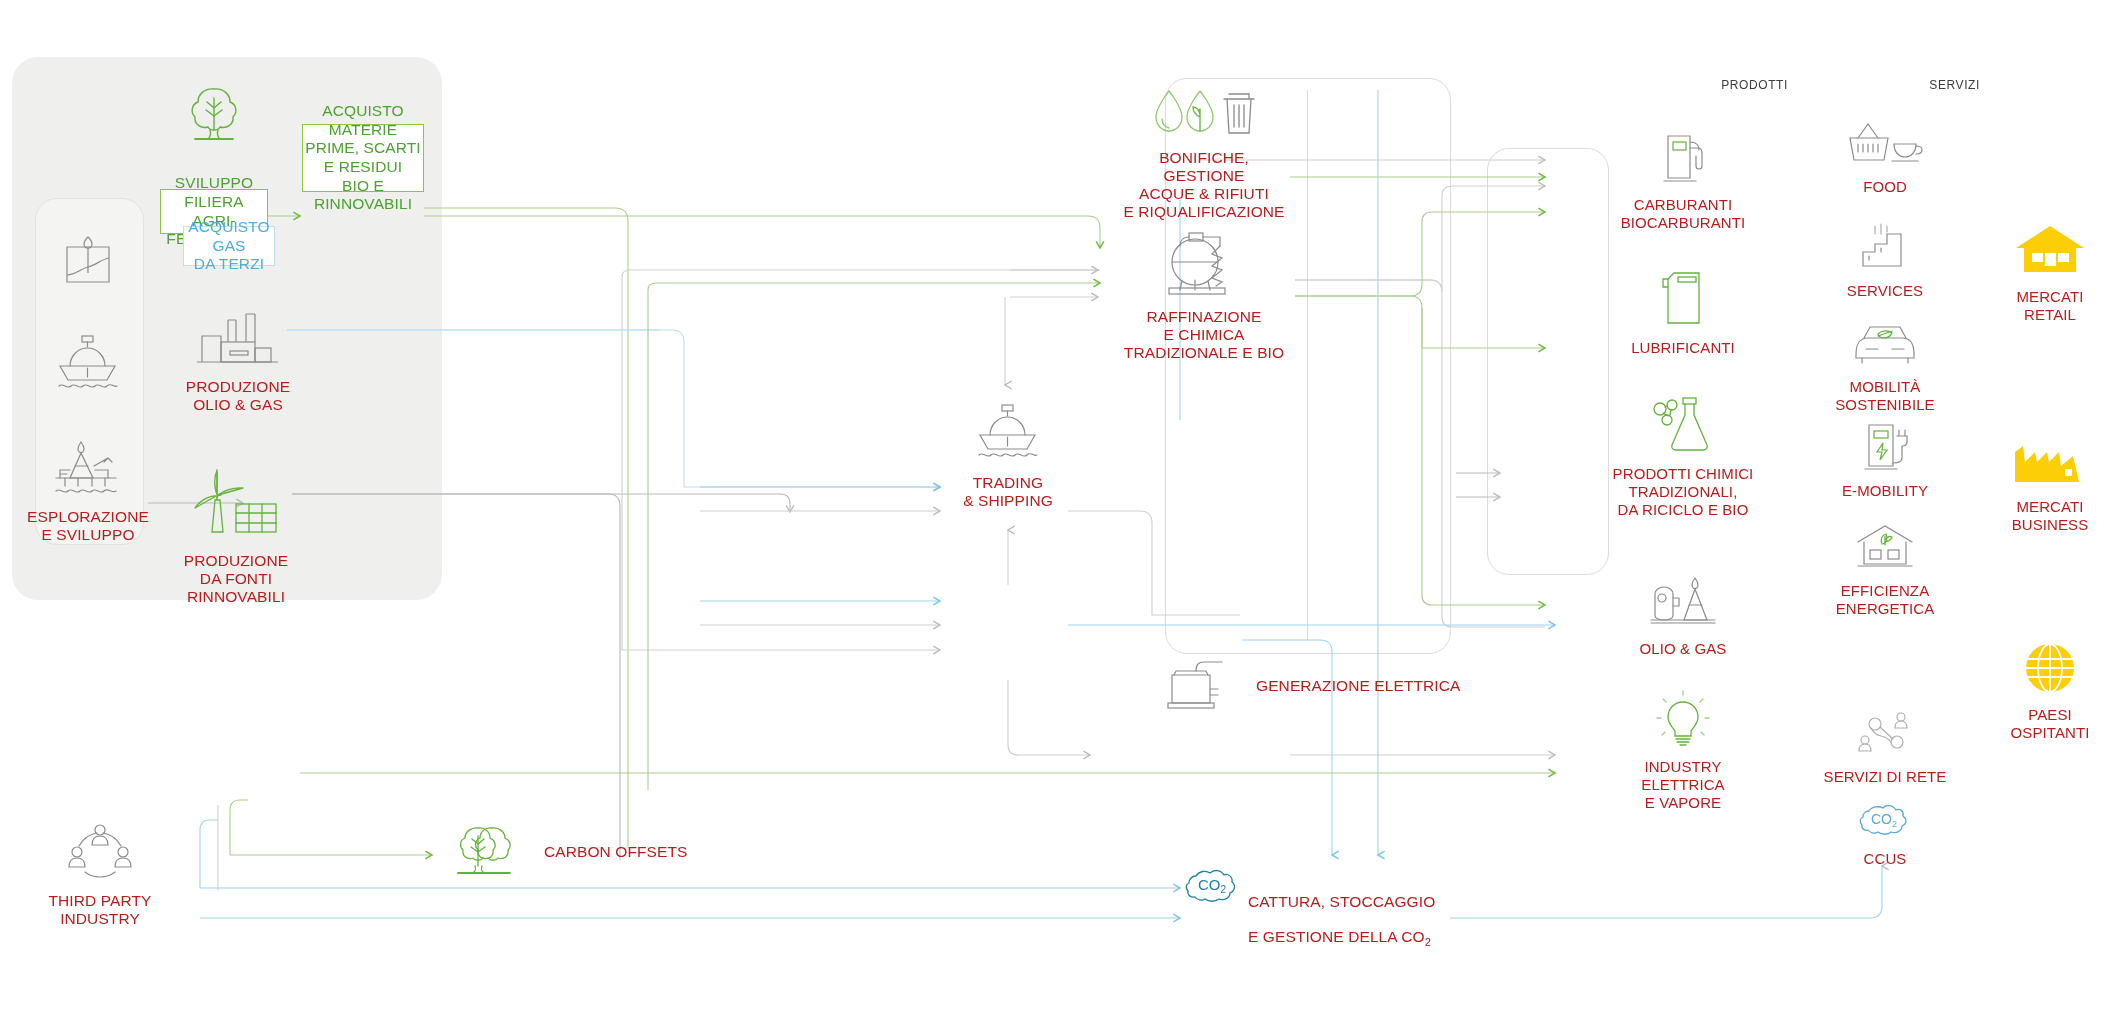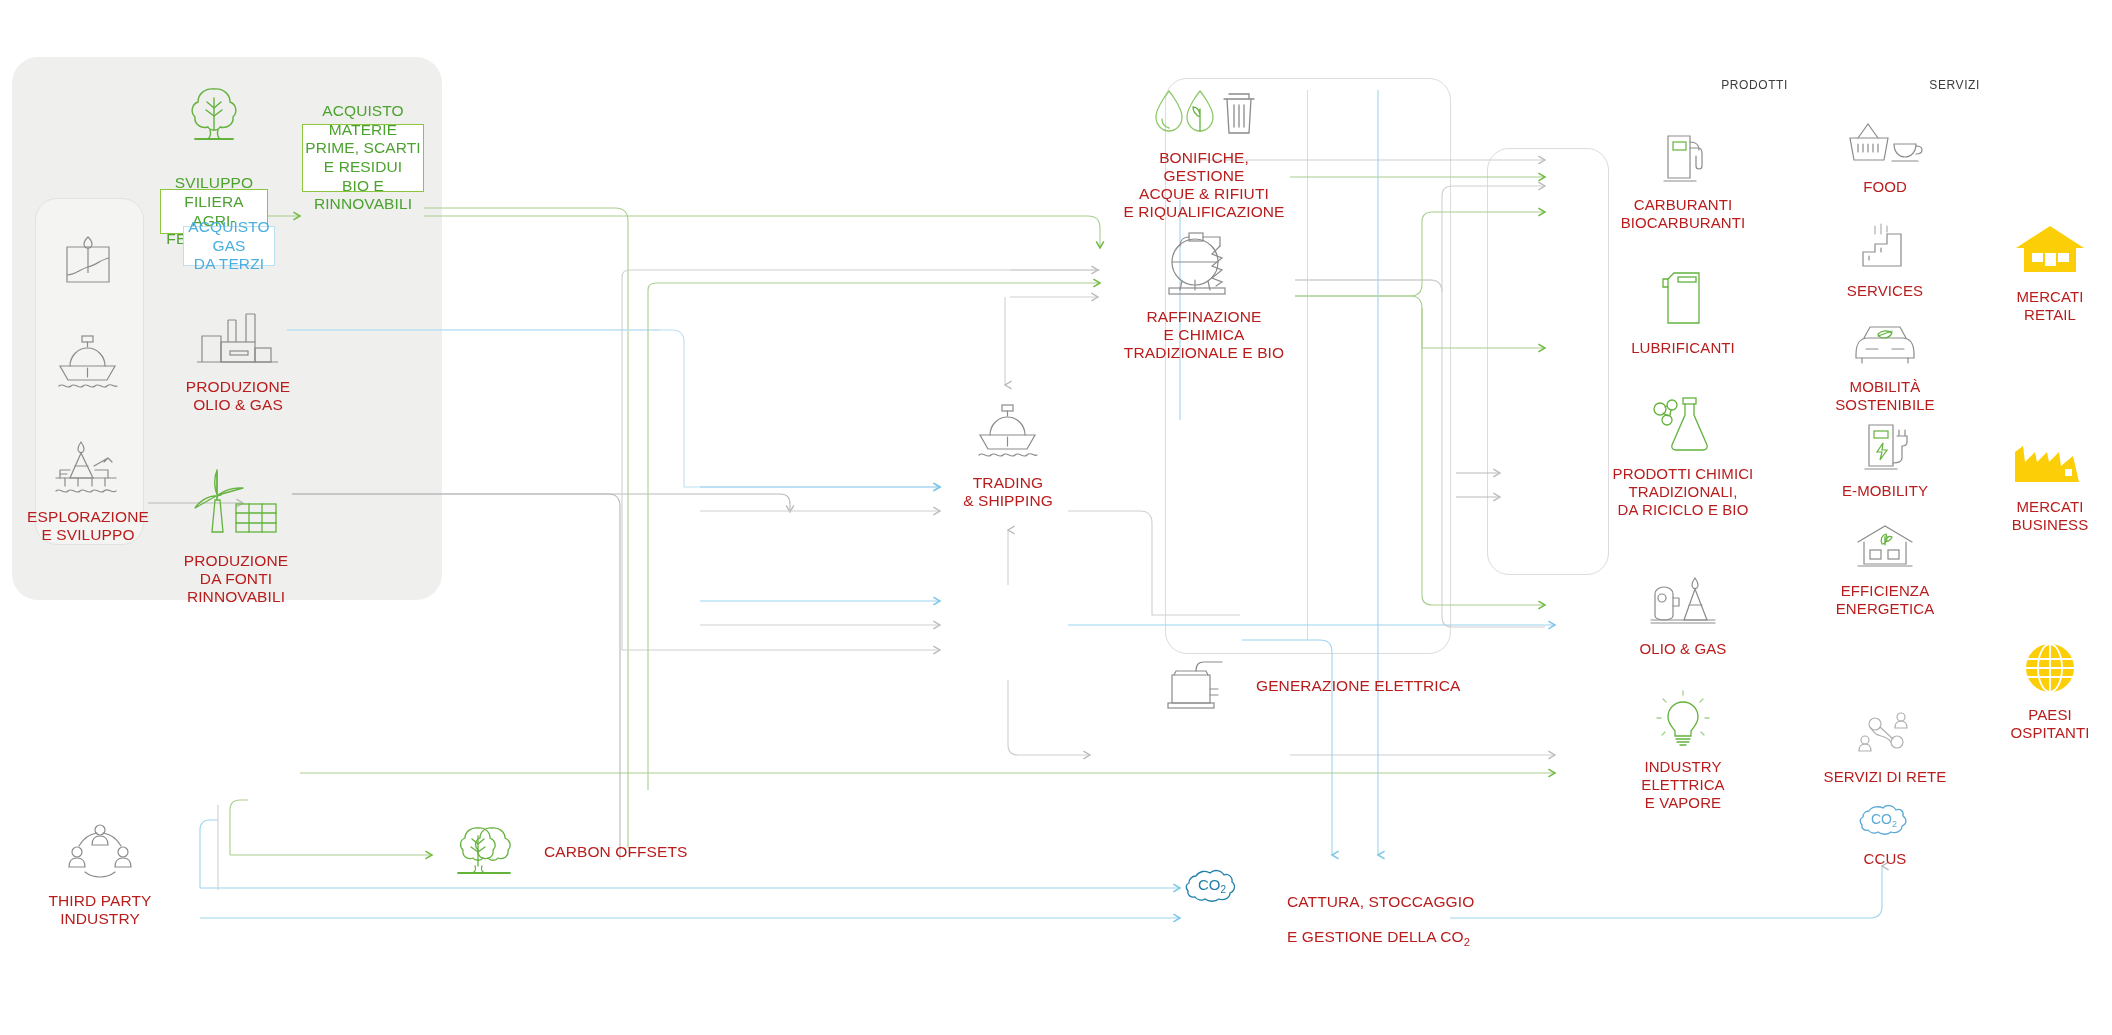--- a/index.html
+++ b/index.html
@@ -455,21 +455,21 @@
       <svg width="60" height="46" viewBox="0 0 60 46">
         <g fill="none" stroke="#1f7fa8" stroke-width="1.3" stroke-linecap="round">
           <path d="M14,14 C10,14 7,17 7,21 C4,22 3,26 6,29 C5,33 9,36 13,35 C15,38 20,39 23,37 C27,40 33,40 37,37 C42,39 48,36 48,31 C53,29 54,23 50,20 C51,15 46,11 42,13 C39,8 32,7 28,11 C24,8 17,9 14,14 Z"></path>
         </g>
         <text x="30" y="28" text-anchor="middle" fill="#1f7fa8" font-family="'Liberation Sans',sans-serif" font-size="15" letter-spacing="0">CO<tspan font-size="10" dy="3">2</tspan></text>
       </svg>
     </span>
   </div>
 
   <div class="node" style="left:1248px;top:875px;width:250px;text-align:left;">
-    <span class="lbl" style="text-align:left;display:block;margin-left:39px;">
+    <span class="lbl" style="text-align:left;display:block;">
       <span>CATTURA, STOCCAGGIO</span><br>
       <span>E GESTIONE DELLA CO</span><span class="tx-sub">2</span>
     </span>
   </div>
 
   <div class="colcap" style="left:1578px;top:78px;width:210px;">PRODOTTI</div>
   <div class="colcap" style="left:1790px;top:78px;width:190px;">SERVIZI</div>
 
   <div class="node sm" style="left:1595px;top:128px;width:176px;">
     <span class="ic">

